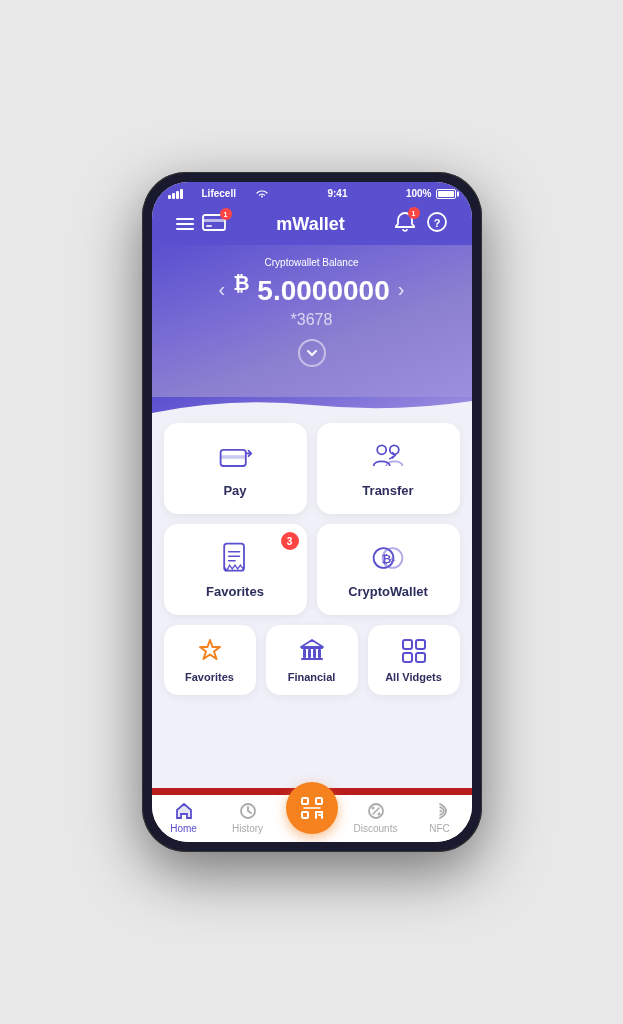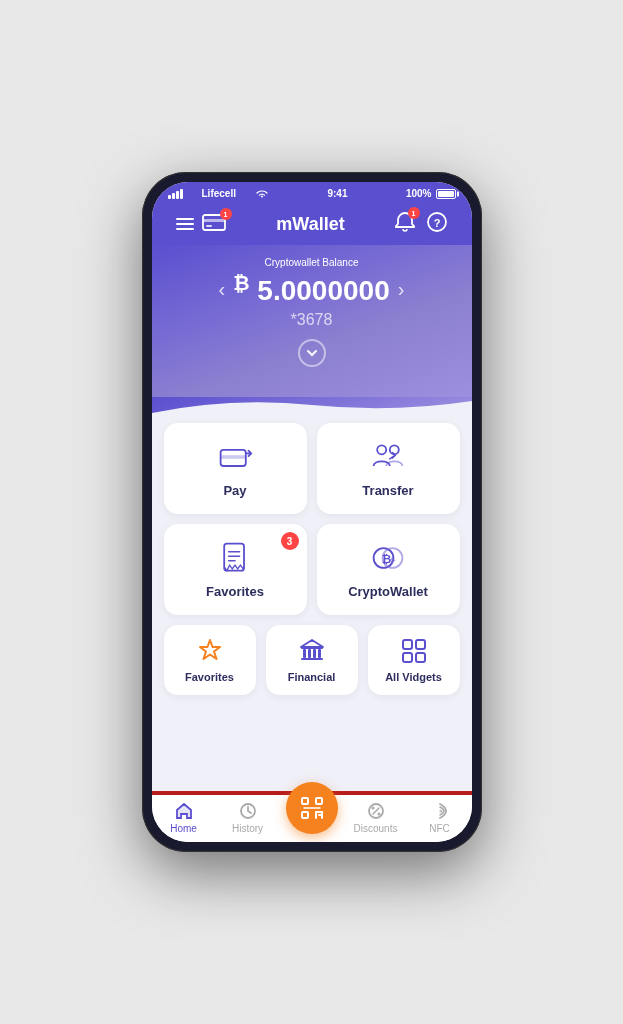--- a/index.html
+++ b/index.html
@@ -152,21 +152,21 @@
     }
     .quick-card-label { color: #2d2d5e; font-size: 11px; font-weight: 600; text-align: center; }
 
     
     .bottom-nav {
       background: white;
       display: flex;
       align-items: center;
       justify-content: space-around;
       padding: 6px 0 8px;
-      border-top: 4px solid #b91c1c;
+      border-top: 7px solid #b91c1c;
       position: relative;
     }
     .nav-item {
       display: flex; flex-direction: column; align-items: center;
       gap: 2px; cursor: pointer; flex: 1;
     }
     .nav-item-label { font-size: 10px; color: #aaa; }
     .nav-item.active .nav-item-label { color: #5a4fcf; }
 
     .nav-center-btn {

